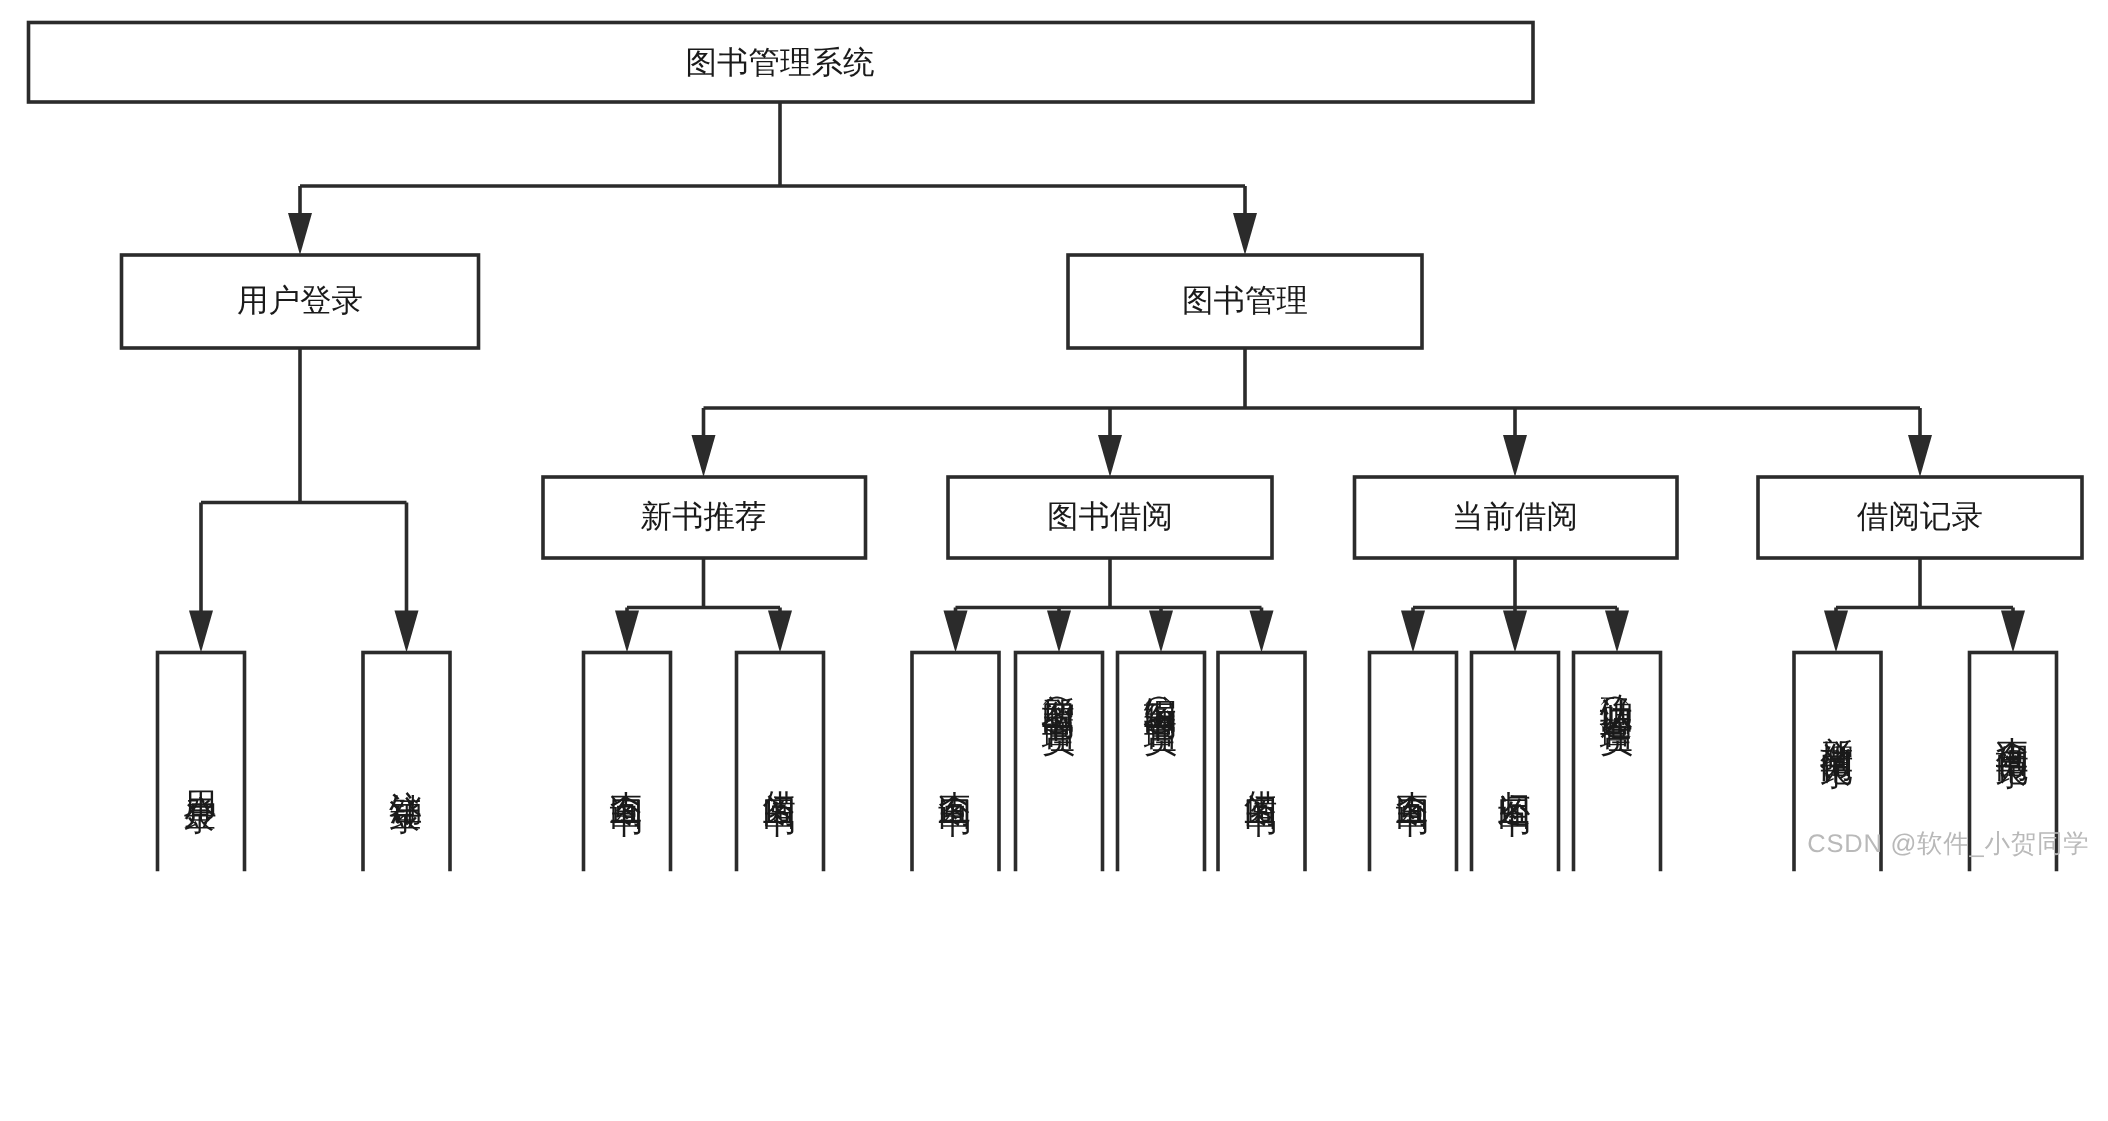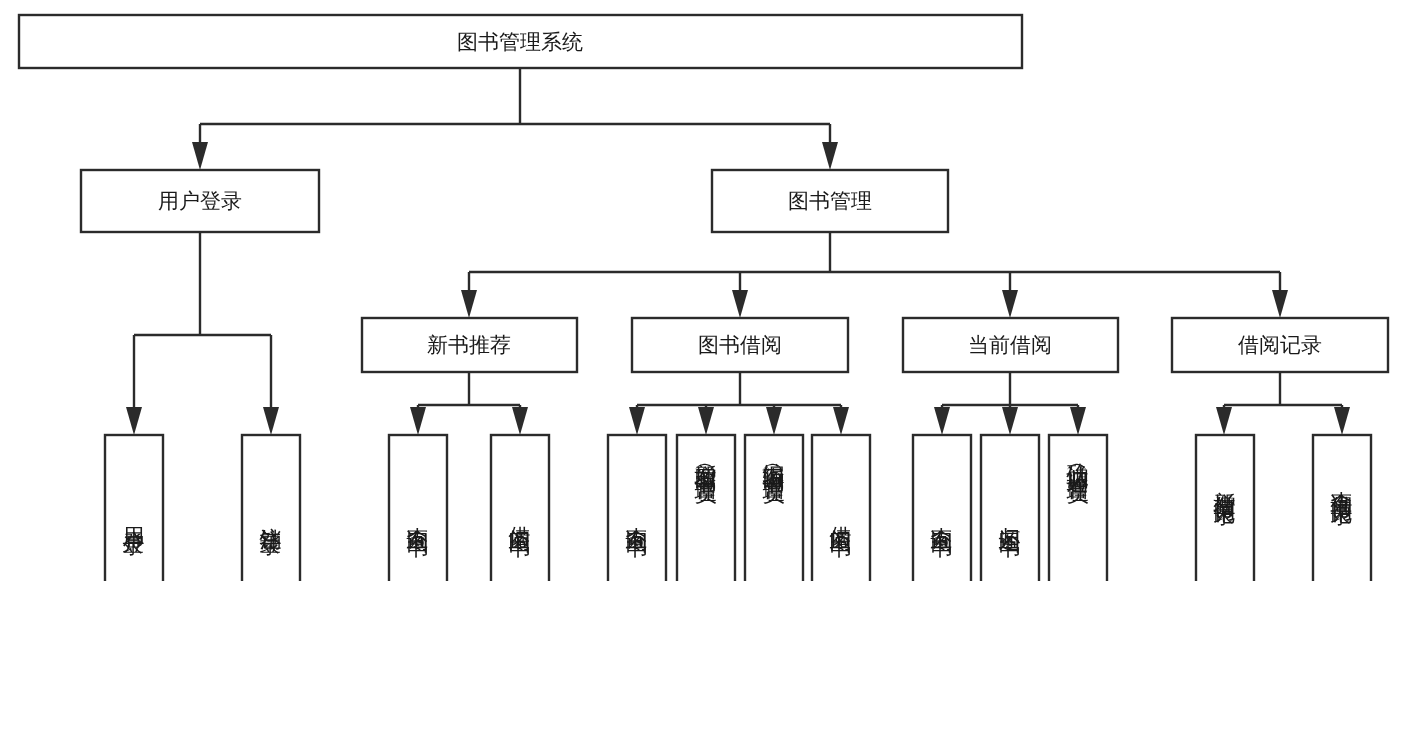--- a/index.html
+++ b/index.html
@@ -221,13 +221,14 @@
     <span class="node-label-v">确认归还（管理员）</span>
   </div>
 
   <div class="node-label-v-wrap" style="left:1196px; top:435px; width:58px; height:300px; padding-top:38px;">
     <span class="node-label-v">新增借阅记录</span>
   </div>
   <div class="node-label-v-wrap" style="left:1313px; top:435px; width:58px; height:300px; padding-top:38px;">
     <span class="node-label-v">查询借阅记录</span>
   </div>
 
+  <div class="watermark">CSDN @软件_小贺同学</div>
 </div>
 
 </body></html>

